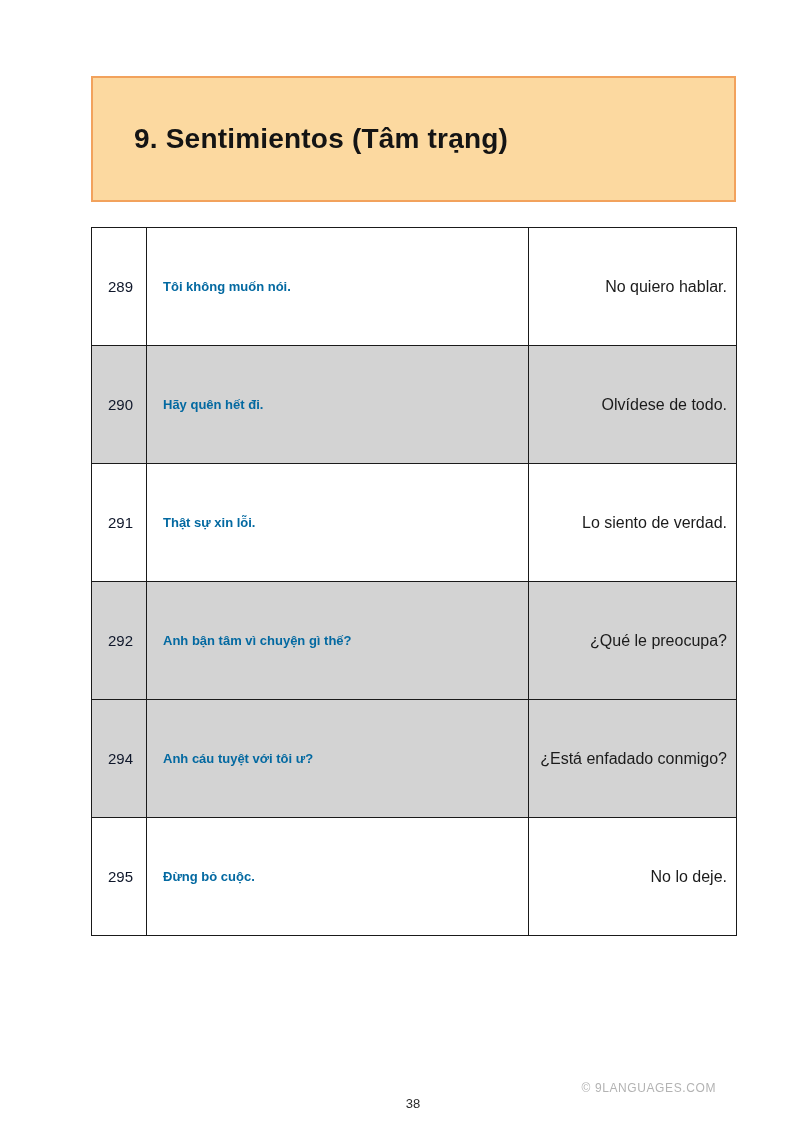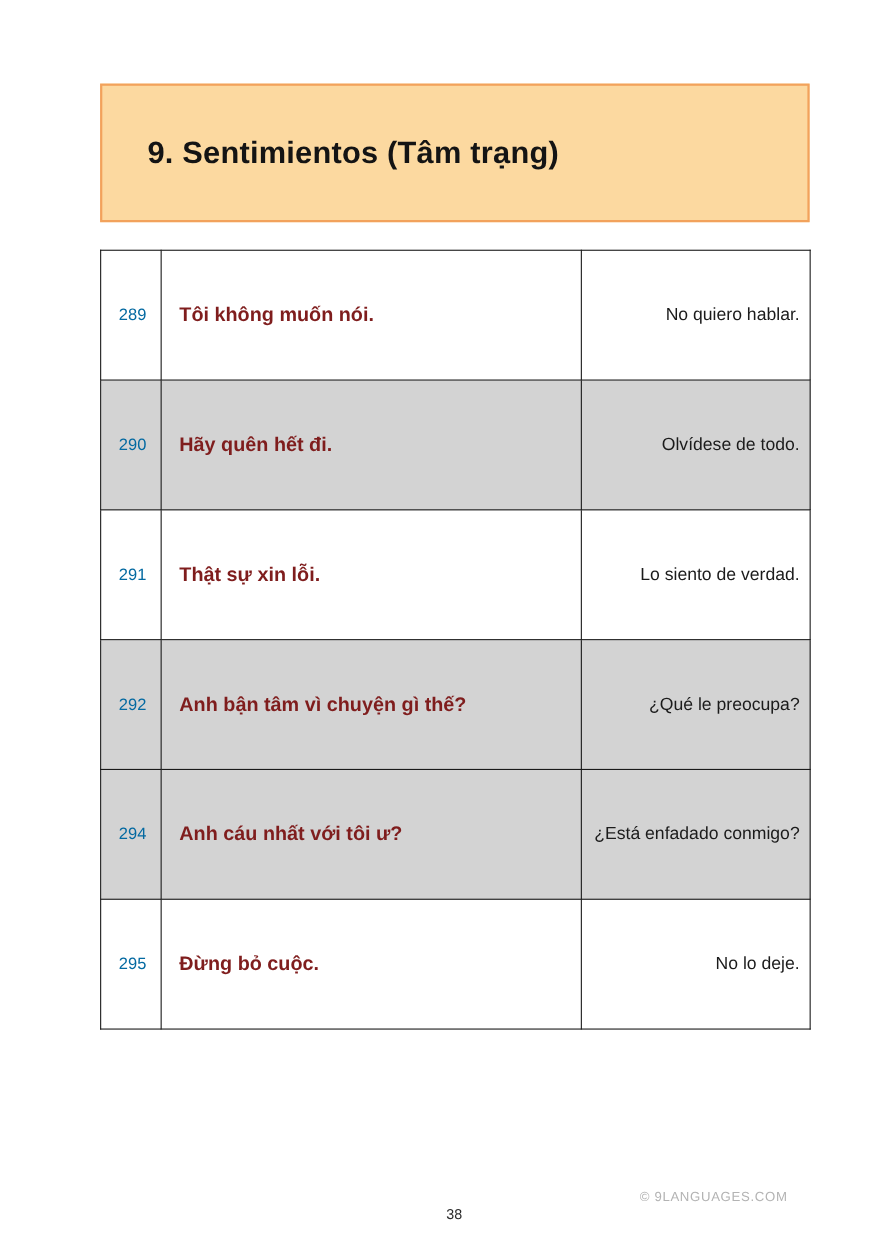--- a/index.html
+++ b/index.html
@@ -45,30 +45,30 @@
     vertical-align: middle;
     background: #ffffff;
   }
   .phrase-table tr { height: 118px; }
   .phrase-table tr.alt td { background: var(--row-alt-bg, #d3d3d3); }
 
   td.num {
     width: 55px;
     text-align: center;
     font-size: 15px;
-    color: #0369a1;
+    color: #0f172a;
   }
   td.phrase {
     width: 382px;
-    font-size: 18px;
+    font-size: 13px;
     font-weight: bold;
     padding: 0 16px;
     text-align: justify;
     line-height: 1.65;
-    color: #7f1d1d;
+    color: #0369a1;
   }
   td.trans {
     width: 208px;
     font-size: 16px;
     text-align: right;
     padding: 0 9px;
     color: #1b1b1b;
   }
 
   .footer {
@@ -121,21 +121,21 @@
           <td class="phrase">Thật sự xin lỗi.</td>
           <td class="trans">Lo siento de verdad.</td>
         </tr>
         <tr class="alt">
           <td class="num">292</td>
           <td class="phrase">Anh bận tâm vì chuyện gì thế?</td>
           <td class="trans">¿Qué le preocupa?</td>
         </tr>
         <tr class="alt">
           <td class="num">294</td>
-          <td class="phrase">Anh cáu nhất với tôi ư?</td>
+          <td class="phrase">Anh cáu tuyệt với tôi ư?</td>
           <td class="trans">¿Está enfadado conmigo?</td>
         </tr>
         <tr>
           <td class="num">295</td>
           <td class="phrase">Đừng bỏ cuộc.</td>
           <td class="trans">No lo deje.</td>
         </tr>
       </tbody>
   </table>
 

